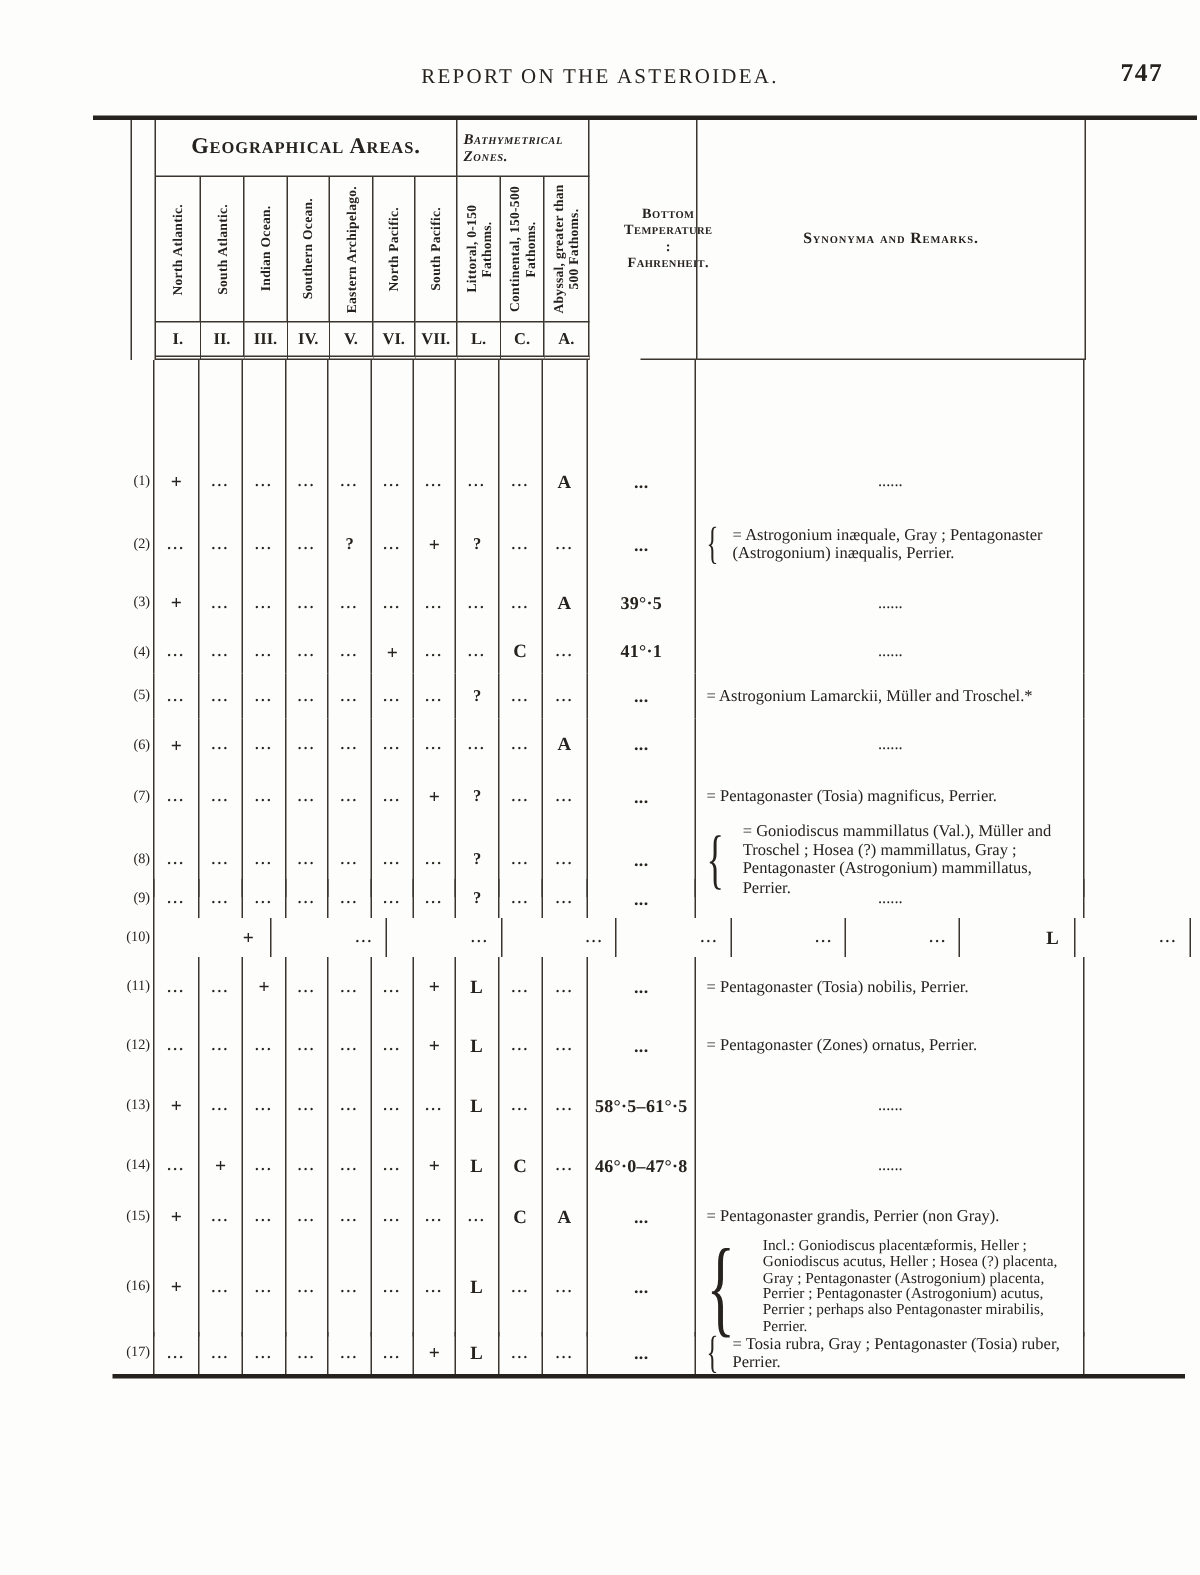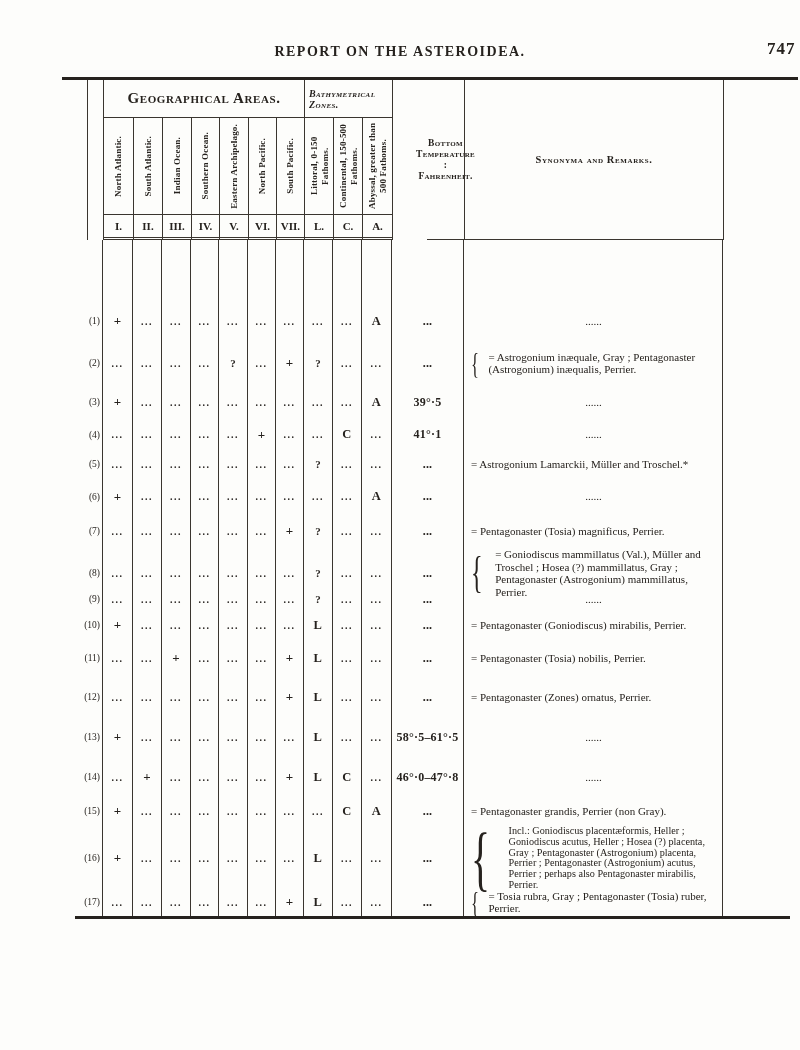--- a/index.html
+++ b/index.html
@@ -9,22 +9,22 @@
     --cols:16px 30px 29px 29px 28px 29px 28px 28px 29px 29px 30px 72px 259px;
   }
   *{margin:0;padding:0;box-sizing:border-box;}
   html,body{background:#ffffff;}
   .page{
     position:relative;width:800px;height:1050px;background:var(--paper);
     font-family:"Liberation Serif","DejaVu Serif",serif;color:var(--ink);overflow:hidden;
   }
   
   .running-head{position:absolute;top:42px;left:0;width:800px;text-align:center;}
-  .rh-title{font-size:14px;font-weight:700;letter-spacing:1.5px;}
-  .page-num{position:absolute;top:39px;left:747px;font-size:17px;font-weight:700;letter-spacing:1px;margin-left:20px;}
+  .rh-title{font-size:14px;font-weight:400;letter-spacing:1.5px;}
+  .page-num{position:absolute;top:39px;left:747px;font-size:17px;font-weight:700;letter-spacing:1px;}
   .top-rule{position:absolute;top:77px;left:62px;width:736px;height:2.5px;background:var(--ink);}
   .bottom-rule{position:absolute;top:916px;left:75px;width:715px;height:2.5px;background:var(--ink);}
 
   
   .table{position:absolute;left:87px;top:80px;width:637px;}
   .thead{
     display:grid;grid-template-columns:var(--cols);grid-template-rows:38px 96px 26px;
     border-left:1px solid var(--rule);
   }
   .h-corner{grid-column:1;grid-row:1/4;border-right:1px solid var(--rule);}
@@ -324,21 +324,21 @@
           <div class="cell mark dots">...</div>
           <div class="cell mark dots">...</div>
           <div class="cell mark q">?</div>
           <div class="cell mark dots">...</div>
           <div class="cell mark dots">...</div>
           <div class="cell temp dots">...</div>
           <div class="cell remarks dots-c">
             <span class="rwrap"><span class="seg">......</span></span>
           </div>
         </div>
-        <div class="trow" style="height: 26px;">
+        <div class="trow" style="height: 26px; gap: 48px;">
           <div class="cell rownum">(10)</div>
           <div class="cell mark plus">+</div>
           <div class="cell mark dots">...</div>
           <div class="cell mark dots">...</div>
           <div class="cell mark dots">...</div>
           <div class="cell mark dots">...</div>
           <div class="cell mark dots">...</div>
           <div class="cell mark dots">...</div>
           <div class="cell mark zone">L</div>
           <div class="cell mark dots">...</div>

